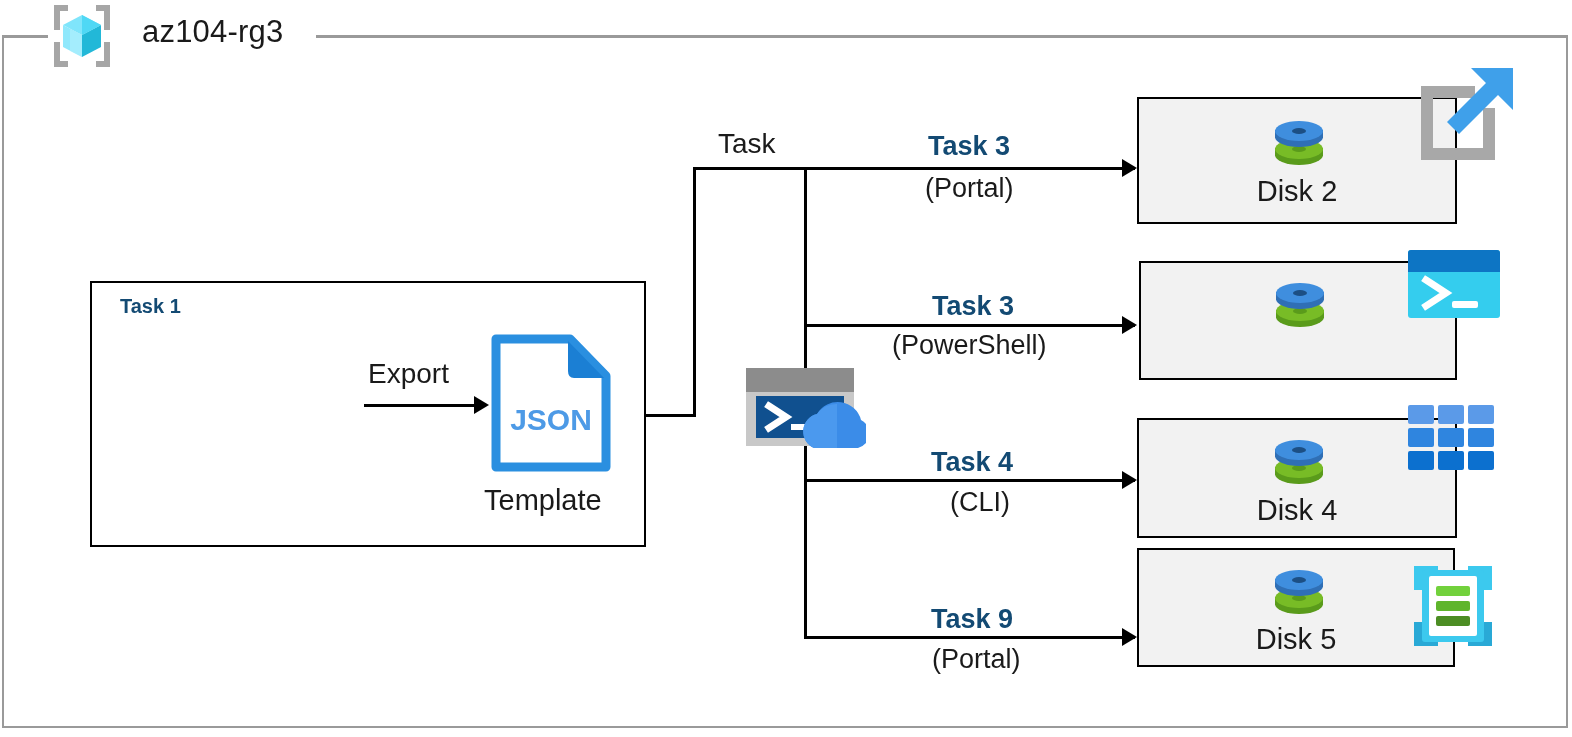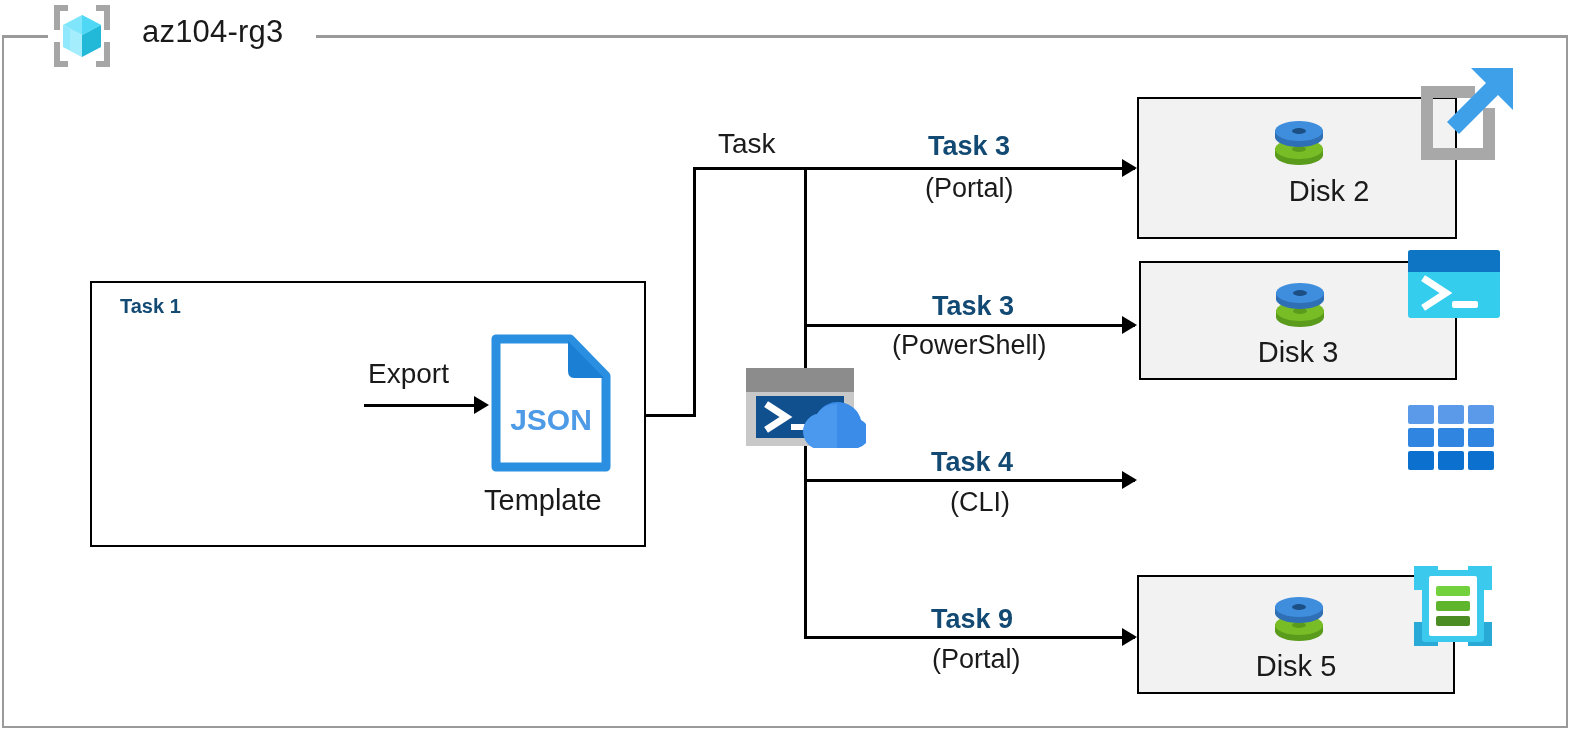--- a/index.html
+++ b/index.html
@@ -112,21 +112,21 @@
       <path d="M25 40 L42 51 L25 62" fill="none" stroke="#ffffff" stroke-width="7" stroke-linecap="square"></path>
       <rect x="47" y="58" width="24" height="6" fill="#ffffff"></rect>
       <path d="M70 82 a18 18 0 0 1 3 -34 a24 24 0 0 1 44 6 a15 15 0 0 1 -3 28 Z" fill="#3b8ce8"></path>
       <path d="M70 82 a18 18 0 0 1 3 -34 a24 24 0 0 1 20 -10 l0 44 Z" fill="#4b99ee"></path>
     </svg>
   </div>
 
   <div class="edge-title" style="left:928px;top:131px;">Task 3</div>
   <div class="edge-sub" style="left:925px;top:173px;">(Portal)</div>
 
-  <div class="disk-box" style="left:1137px;top:97px;width:320px;height:142px;padding-left:32px;">
+  <div class="disk-box" style="left:1137px;top:97px;width:320px;height:127px;">
     <div class="diskicon" style="left:133px;top:16px;">
       <svg viewBox="0 0 54 64" width="54" height="64">
         <ellipse cx="27" cy="40" rx="24" ry="10" fill="#5a9b1b"></ellipse>
         <rect x="3" y="33" width="48" height="8" fill="#5a9b1b"></rect>
         <ellipse cx="27" cy="34" rx="24" ry="10" fill="#78bc26"></ellipse>
         <ellipse cx="27" cy="34" rx="7" ry="3" fill="#5a9b1b"></ellipse>
         <ellipse cx="27" cy="22" rx="24" ry="10" fill="#2f6fb5"></ellipse>
         <rect x="3" y="15" width="48" height="8" fill="#2f6fb5"></rect>
         <ellipse cx="27" cy="16" rx="24" ry="10" fill="#3f8ede"></ellipse>
         <ellipse cx="27" cy="16" rx="7" ry="3" fill="#1c4f84"></ellipse>
@@ -153,57 +153,71 @@
         <ellipse cx="27" cy="40" rx="24" ry="10" fill="#5a9b1b"></ellipse>
         <rect x="3" y="33" width="48" height="8" fill="#5a9b1b"></rect>
         <ellipse cx="27" cy="34" rx="24" ry="10" fill="#78bc26"></ellipse>
         <ellipse cx="27" cy="34" rx="7" ry="3" fill="#5a9b1b"></ellipse>
         <ellipse cx="27" cy="22" rx="24" ry="10" fill="#2f6fb5"></ellipse>
         <rect x="3" y="15" width="48" height="8" fill="#2f6fb5"></rect>
         <ellipse cx="27" cy="16" rx="24" ry="10" fill="#3f8ede"></ellipse>
         <ellipse cx="27" cy="16" rx="7" ry="3" fill="#1c4f84"></ellipse>
       </svg>
     </div>
-    <div class="disk-label" style="top:73px;">Disk 3</div>
   </div>
   <div class="svc-icon" style="left:1408px;top:250px;width:92px;height:68px;">
     <svg viewBox="0 0 92 68" width="92" height="68">
       <rect x="0" y="0" width="92" height="68" rx="3" fill="#34cdee"></rect>
       <rect x="0" y="0" width="92" height="20" rx="3" fill="#0d75c4"></rect>
       <rect x="0" y="14" width="92" height="8" fill="#0d75c4"></rect>
       <path d="M18 30 L38 43 L18 56" fill="none" stroke="#ffffff" stroke-width="7" stroke-linecap="square"></path>
       <rect x="44" y="51" width="26" height="7" rx="2" fill="#ffffff"></rect>
     </svg>
   </div>
 
   <div class="ln hline" style="left:804px;top:479px;width:331px;"></div>
   <div class="arrowhead" style="left:1122px;top:471px;"></div>
   <div class="edge-title" style="left:931px;top:447px;">Task 4</div>
   <div class="edge-sub" style="left:950px;top:487px;">(CLI)</div>
 
+  <div class="disk-box" style="left:1137px;top:418px;width:320px;height:120px;">
+    <div class="diskicon" style="left:133px;top:14px;">
+      <svg viewBox="0 0 54 64" width="54" height="64">
+        <ellipse cx="27" cy="40" rx="24" ry="10" fill="#5a9b1b"></ellipse>
+        <rect x="3" y="33" width="48" height="8" fill="#5a9b1b"></rect>
+        <ellipse cx="27" cy="34" rx="24" ry="10" fill="#78bc26"></ellipse>
+        <ellipse cx="27" cy="34" rx="7" ry="3" fill="#5a9b1b"></ellipse>
+        <ellipse cx="27" cy="22" rx="24" ry="10" fill="#2f6fb5"></ellipse>
+        <rect x="3" y="15" width="48" height="8" fill="#2f6fb5"></rect>
+        <ellipse cx="27" cy="16" rx="24" ry="10" fill="#3f8ede"></ellipse>
+        <ellipse cx="27" cy="16" rx="7" ry="3" fill="#1c4f84"></ellipse>
+      </svg>
+    </div>
+    <div class="disk-label" style="top:74px;">Disk 4</div>
+  </div>
   <div class="svc-icon" style="left:1408px;top:405px;width:86px;height:66px;">
     <svg viewBox="0 0 86 66" width="86" height="66">
       <rect x="0" y="0" width="26" height="19" rx="2" fill="#5b9ae8"></rect>
       <rect x="30" y="0" width="26" height="19" rx="2" fill="#5b9ae8"></rect>
       <rect x="60" y="0" width="26" height="19" rx="2" fill="#5b9ae8"></rect>
       <rect x="0" y="23" width="26" height="19" rx="2" fill="#2f85df"></rect>
       <rect x="30" y="23" width="26" height="19" rx="2" fill="#2f85df"></rect>
       <rect x="60" y="23" width="26" height="19" rx="2" fill="#2f85df"></rect>
       <rect x="0" y="46" width="26" height="19" rx="2" fill="#0c70cf"></rect>
       <rect x="30" y="46" width="26" height="19" rx="2" fill="#0c70cf"></rect>
       <rect x="60" y="46" width="26" height="19" rx="2" fill="#0c70cf"></rect>
     </svg>
   </div>
 
   <div class="ln hline" style="left:804px;top:636px;width:331px;"></div>
   <div class="arrowhead" style="left:1122px;top:628px;"></div>
   <div class="edge-title" style="left:931px;top:604px;">Task 9</div>
   <div class="edge-sub" style="left:932px;top:644px;">(Portal)</div>
 
-  <div class="disk-box" style="left:1137px;top:575px;width:318px;height:119px;">
+  <div class="disk-box" style="left:1137px;top:548px;width:318px;height:119px;">
     <div class="diskicon" style="left:133px;top:14px;">
       <svg viewBox="0 0 54 64" width="54" height="64">
         <ellipse cx="27" cy="40" rx="24" ry="10" fill="#5a9b1b"></ellipse>
         <rect x="3" y="33" width="48" height="8" fill="#5a9b1b"></rect>
         <ellipse cx="27" cy="34" rx="24" ry="10" fill="#78bc26"></ellipse>
         <ellipse cx="27" cy="34" rx="7" ry="3" fill="#5a9b1b"></ellipse>
         <ellipse cx="27" cy="22" rx="24" ry="10" fill="#2f6fb5"></ellipse>
         <rect x="3" y="15" width="48" height="8" fill="#2f6fb5"></rect>
         <ellipse cx="27" cy="16" rx="24" ry="10" fill="#3f8ede"></ellipse>
         <ellipse cx="27" cy="16" rx="7" ry="3" fill="#1c4f84"></ellipse>

